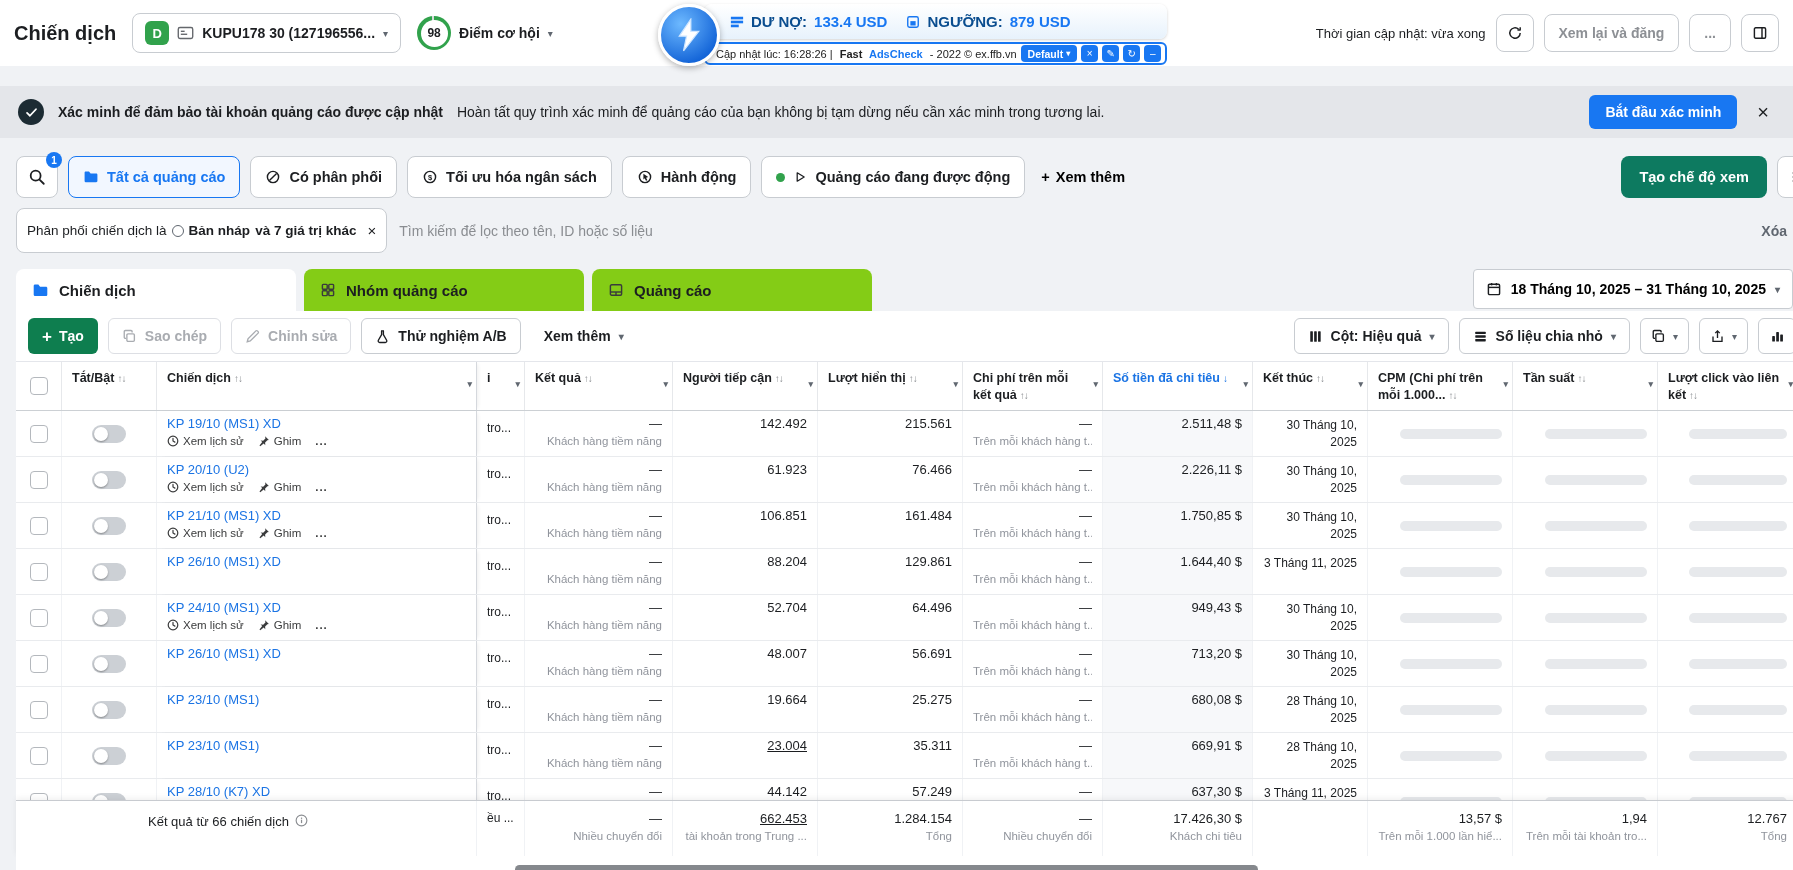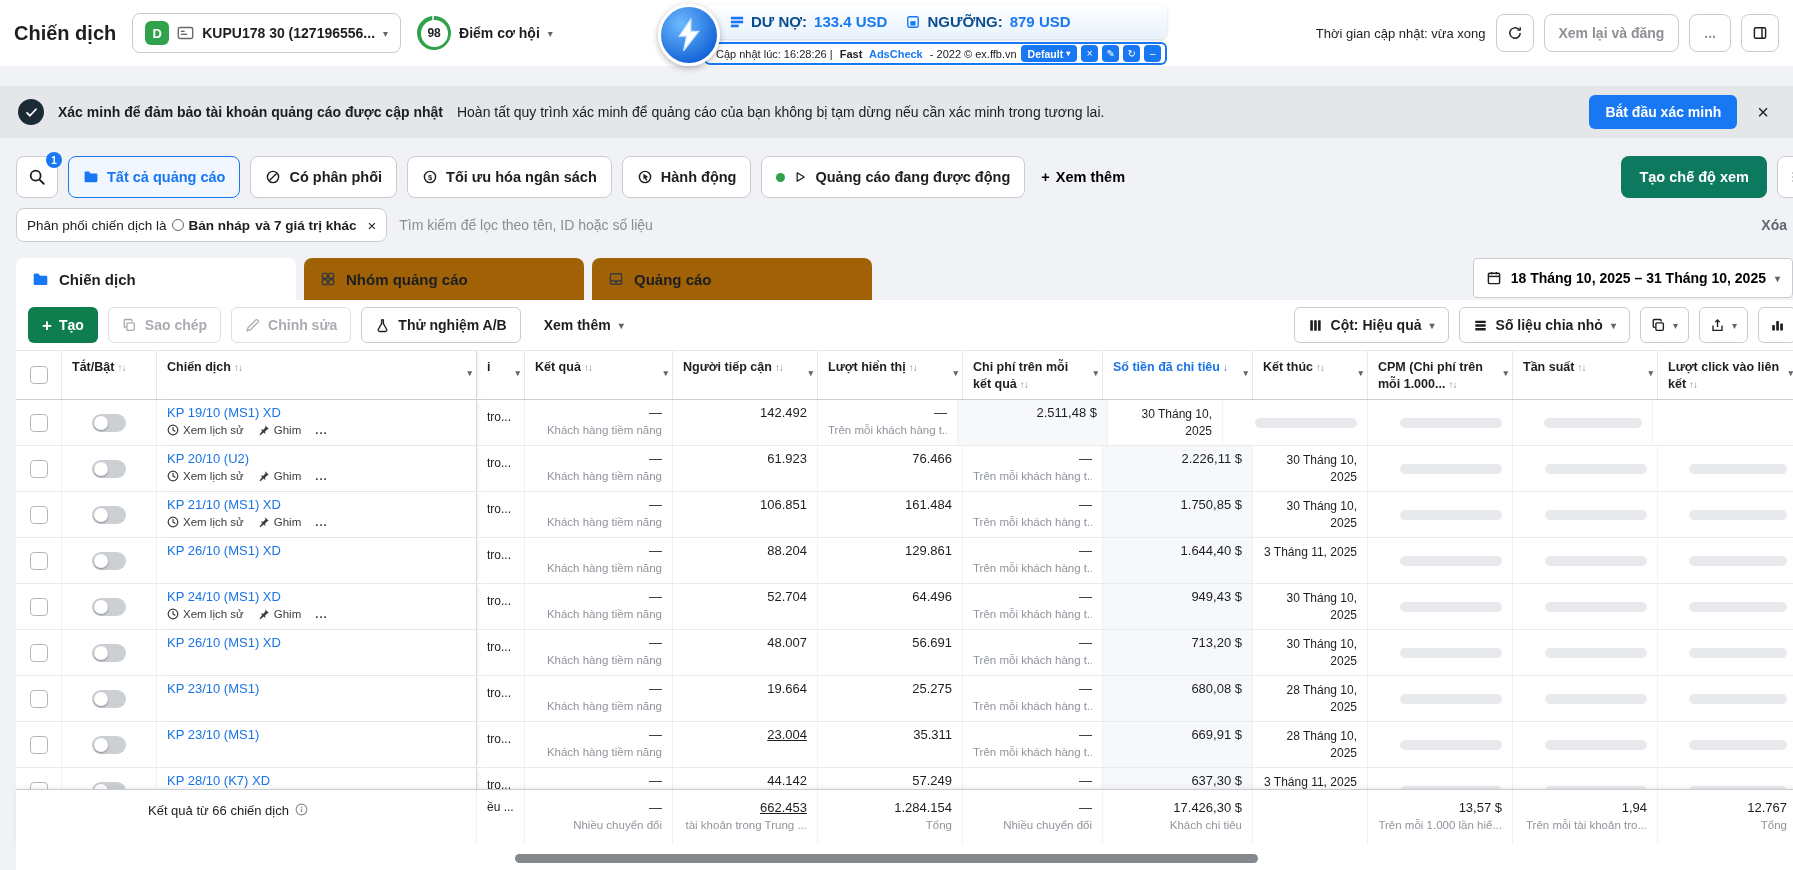--- a/index.html
+++ b/index.html
@@ -54,30 +54,30 @@
   .search-btn { position:relative; width:42px; height:42px; border:1px solid #c8ccd1; border-radius:8px; background:#fff; display:flex; align-items:center; justify-content:center; cursor:pointer; }
   .search-badge { position:absolute; top:-5px; right:-5px; min-width:16px; height:16px; border-radius:8px; background:#1877f2; color:#fff; font-size:10px; font-weight:bold; display:flex; align-items:center; justify-content:center; padding:0 3px; }
   .pill { height:42px; border:1px solid #c8ccd1; border-radius:8px; background:#fff; display:inline-flex; align-items:center; gap:8px; padding:0 14px; font-size:14.5px; font-weight:600; font-family:inherit; color:#1c1e21; cursor:pointer; white-space:nowrap; }
   .pill.active { border-color:#1877f2; color:#1877f2; background:#f2f7ff; }
   .pill.active svg { color:#1877f2; }
   .more-filters { border:none; background:transparent; font-size:14.5px; font-weight:600; display:inline-flex; align-items:center; gap:6px; cursor:pointer; font-family:inherit; padding:0 6px; }
   .create-view { margin-left:auto; height:42px; background:#0d7a60; color:#fff; border:none; border-radius:8px; padding:0 18px; font-size:14.5px; font-weight:600; font-family:inherit; cursor:pointer; white-space:nowrap; }
   .adv-settings { width:44px; height:42px; margin-right:-28px; border:1px solid #c8ccd1; border-radius:8px; background:#fff; display:flex; align-items:center; justify-content:center; cursor:pointer; }
 
   .chip-row { position:relative; margin-top:10px; display:flex; align-items:center; gap:12px; }
-  .filter-chip { height:34px; border:1px solid #c8ccd1; border-radius:8px; background:#fff; display:inline-flex; align-items:center; gap:5px; padding:0 10px; font-size:13.5px; cursor:pointer; white-space:nowrap; }
+  .filter-chip { height:45px; border:1px solid #c8ccd1; border-radius:8px; background:#fff; display:inline-flex; align-items:center; gap:5px; padding:0 10px; font-size:13.5px; cursor:pointer; white-space:nowrap; }
   .filter-chip b { font-weight:bold; }
   .draft-ic { width:12px; height:12px; border:1.6px solid #606770; border-radius:50%; display:inline-block; }
   .chip-x { margin-left:6px; font-size:15px; color:#1c1e21; cursor:pointer; }
   .filter-search { flex:1; border:none; background:transparent; outline:none; font-size:14px; font-family:inherit; color:#1c1e21; }
   .filter-search::placeholder { color:#8a8d91; }
   .clear-link { margin-left:auto; margin-right:6px; font-size:14px; font-weight:600; color:#606770; cursor:pointer; white-space:nowrap; }
 
   .tabs-row { margin-top:16px; display:flex; align-items:flex-end; gap:8px; }
-  .tab { width:280px; height:42px; border-radius:8px 8px 0 0; background:#a16207; display:flex; align-items:center; gap:10px; padding:0 16px; font-size:15px; font-weight:600; cursor:pointer; white-space:nowrap; }
+  .tab { width:280px; height:42px; border-radius:8px 8px 0 0; background:#84cc16; display:flex; align-items:center; gap:10px; padding:0 16px; font-size:15px; font-weight:600; cursor:pointer; white-space:nowrap; }
   .tab.active { background:#fff; }
   .tab.active svg { color:#1877f2; }
   .tab svg { color:#3a3b3c; }
   .date-range { margin-left:auto; height:40px; margin-bottom:2px; border:1px solid #c8ccd1; border-radius:4px; background:#fff; display:inline-flex; align-items:center; gap:9px; padding:0 12px; font-size:14px; font-weight:600; font-family:inherit; cursor:pointer; white-space:nowrap; }
 
   
   .panel { background:#fff; width:1792px; }
   .toolbar { height:50px; display:flex; align-items:center; gap:10px; padding:0 12px; }
   .toolbar > * { flex:0 0 auto; }
   .tb-btn { height:36px; border:1px solid #c8ccd1; border-radius:6px; background:#fff; display:inline-flex; align-items:center; gap:8px; padding:0 13px; font-size:14px; font-weight:600; font-family:inherit; color:#1c1e21; cursor:pointer; white-space:nowrap; }
@@ -514,20 +514,23 @@
               </div>
             </div>
             <div class="cell tcell c-frag" style="width: 48px;"><span class="frag">tro...</span></div>
             <div class="cell tcell c-num" style="width: 148px;">
               <div class="val">—</div>
               <div class="sub">Khách hàng tiềm năng</div>
             </div>
             <div class="cell tcell c-num" style="width: 145px;">
               <div class="val">142.492</div>
             </div>
+            <div class="cell tcell c-num" style="width: 145px;">
+              <div class="val">215.561</div>
+            </div>
             <div class="cell tcell c-num" style="width: 140px;">
               <div class="val">—</div>
               <div class="sub">Trên mỗi khách hàng t...</div>
             </div>
             <div class="cell tcell c-num spent" style="width: 150px;">
               <div class="val">2.511,48 $</div>
             </div>
             <div class="cell tcell c-end" style="width: 115px;">30 Tháng 10, 2025</div>
             <div class="cell tcell" style="width: 145px;">
               <span class="blurbar"></span>

